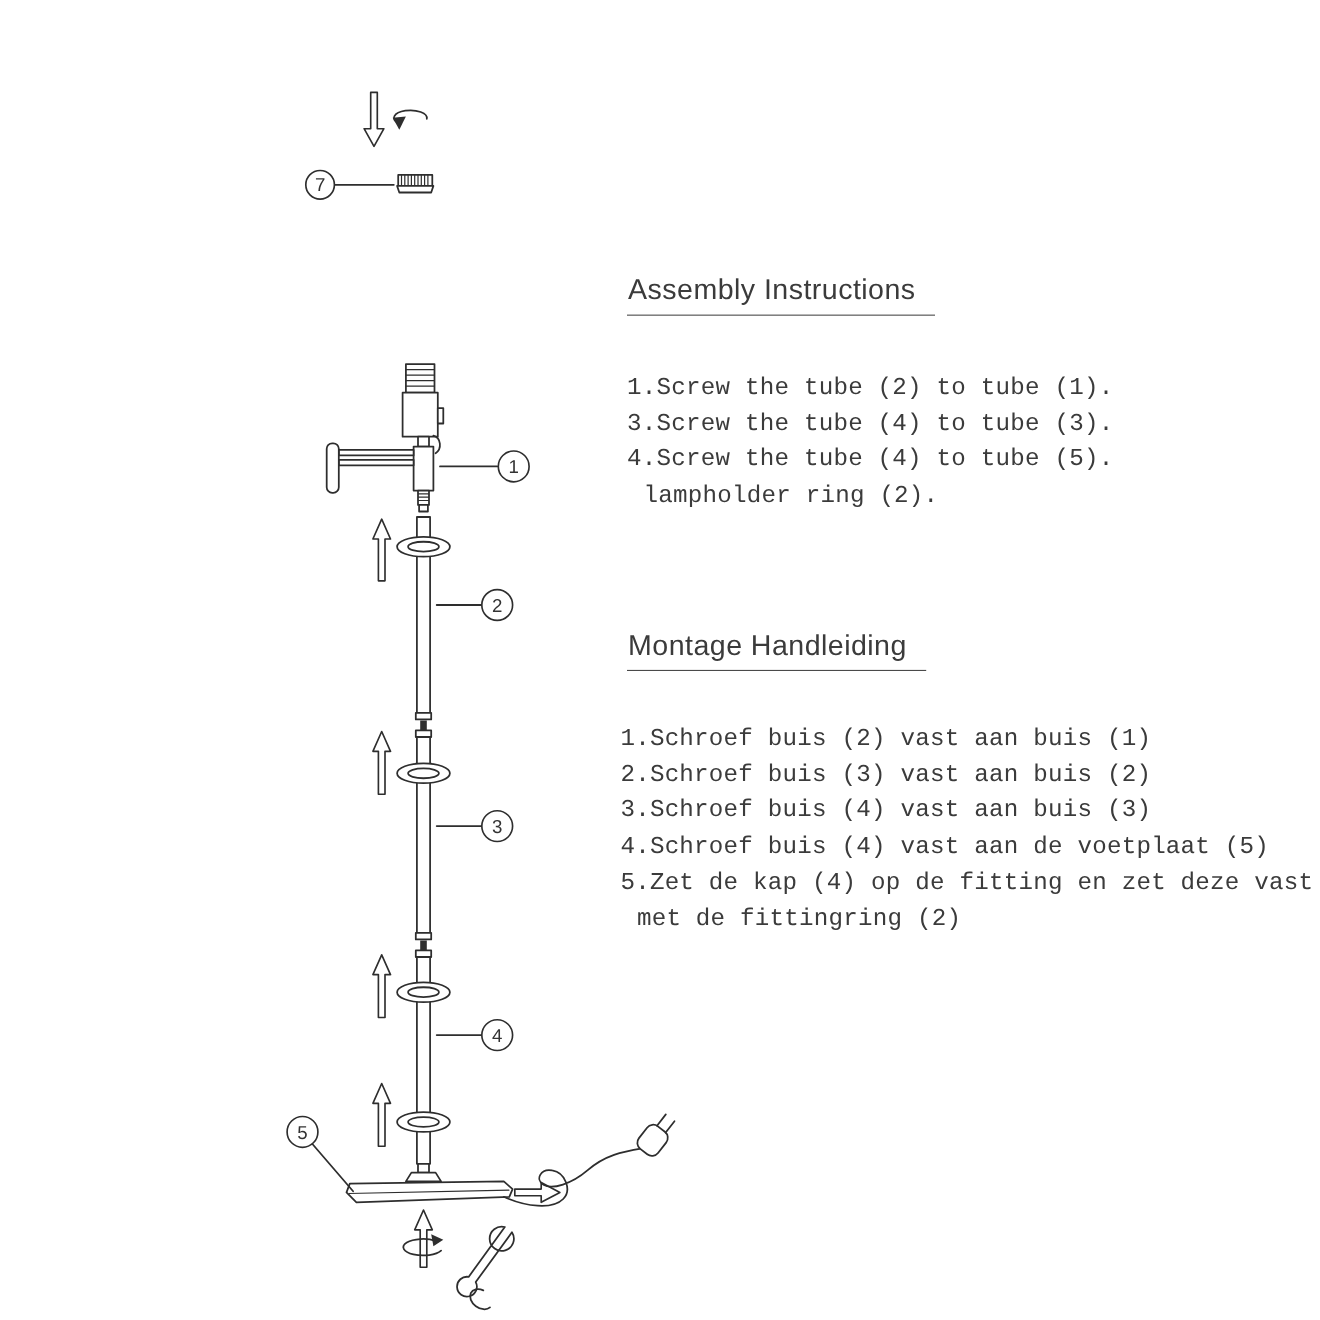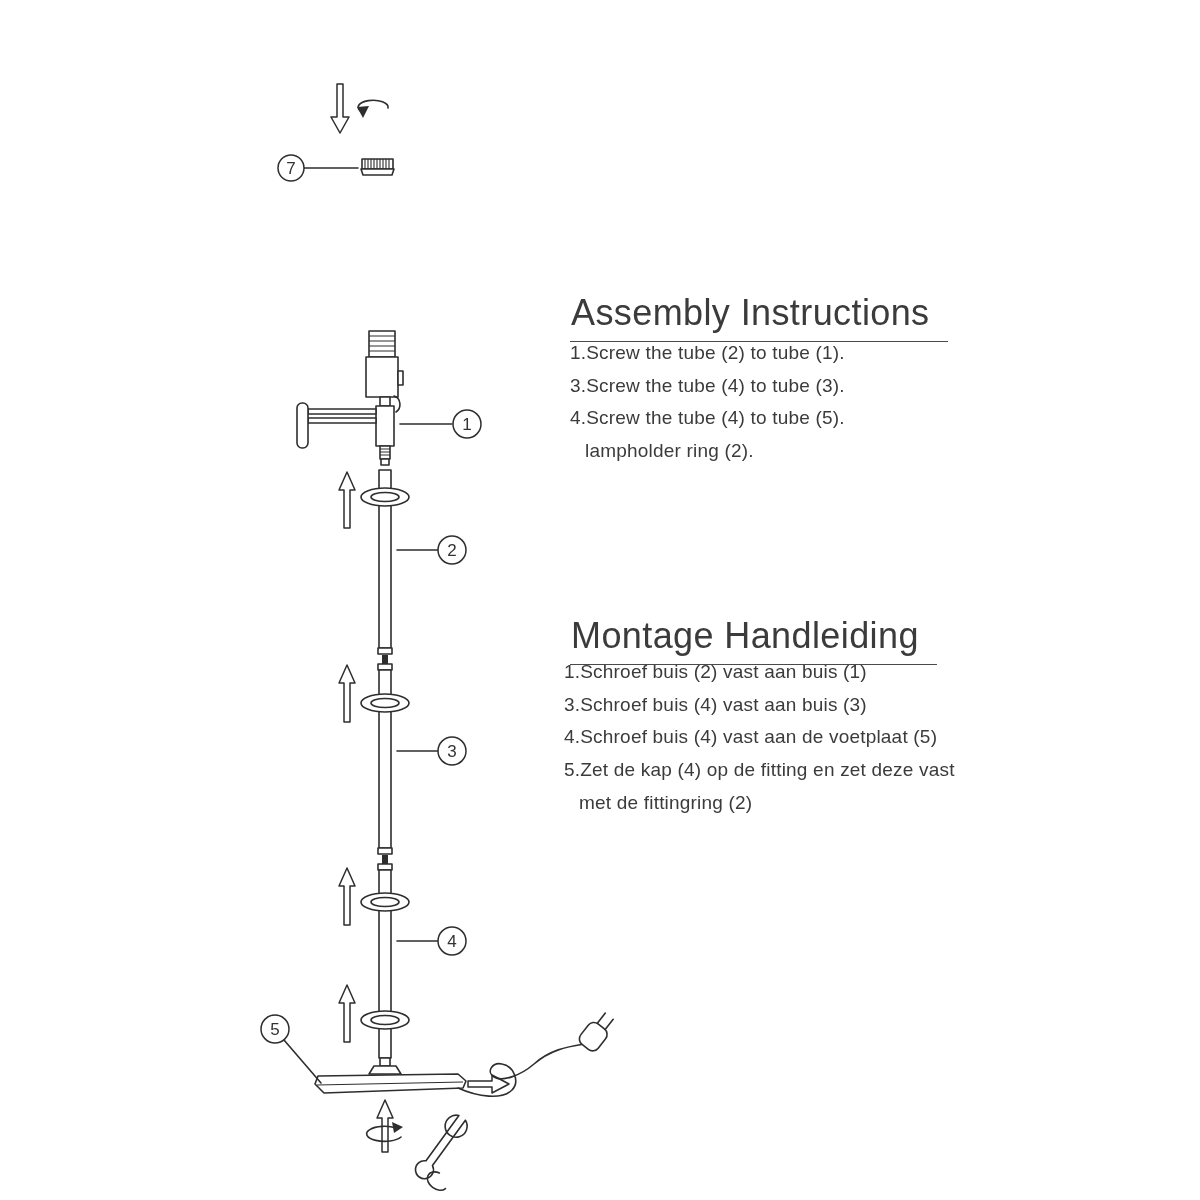--- a/index.html
+++ b/index.html
@@ -6,24 +6,24 @@
   .page{position:relative;width:1200px;height:1200px;background:#ffffff;overflow:hidden;
         font-family:"Liberation Sans",sans-serif;color:#3b3b3b;}
   svg{position:absolute;left:0;top:0;}
   .ln{fill:none;stroke:#2e2e2e;stroke-width:1.6;stroke-linecap:round;}
   .thin{fill:none;stroke:#2e2e2e;stroke-width:1.1;}
   .part{fill:#ffffff;stroke:#2e2e2e;stroke-width:1.6;stroke-linejoin:round;}
   .hollow{fill:#ffffff;stroke:#2e2e2e;stroke-width:1.5;stroke-linejoin:round;}
   .dark{fill:#2e2e2e;stroke:none;}
   .callout-circle{fill:#ffffff;stroke:#2e2e2e;stroke-width:1.5;}
   .callout-text{font-family:"Liberation Sans",sans-serif;font-size:17px;fill:#333333;text-anchor:middle;}
-  .title{position:absolute;font-size:36px;letter-spacing:0.4px;color:#3b3b3b;
-         border-bottom:1.6px solid #4a4a4a;padding:0 18px 7px 1px;white-space:nowrap;margin-top:44px;}
+  .title{position:absolute;font-size:26px;letter-spacing:0.4px;color:#3b3b3b;
+         border-bottom:1.6px solid #4a4a4a;padding:0 18px 7px 1px;white-space:nowrap;}
   .lines{position:absolute;}
-  .line{font-size:19px;line-height:32.7px;white-space:nowrap;letter-spacing:0.2px;}
+  .line{font-size:22px;line-height:32.7px;white-space:nowrap;letter-spacing:0.2px;font-family:Liberation Mono, monospace;}
   .line.cont{padding-left:15px;}
   #en-title{left:570px;top:248px;}
   #en-lines{left:570px;top:337px;}
   #nl-title{left:570px;top:571px;}
   #nl-lines{left:564px;top:656px;}
 </style>
 </head>
 <body>
 
 <div class="page">
@@ -159,19 +159,20 @@
   <div class="lines" id="en-lines">
     <div class="line">1.Screw the tube (2) to tube (1).</div>
     <div class="line">3.Screw the tube (4) to tube (3).</div>
     <div class="line">4.Screw the tube (4) to tube (5).</div>
     <div class="line cont">lampholder ring (2).</div>
   </div>
 
   <div class="title" id="nl-title">Montage Handleiding</div>
   <div class="lines" id="nl-lines">
     <div class="line">1.Schroef buis (2) vast aan buis (1)</div>
+    <div class="line">2.Schroef buis (3) vast aan buis (2)</div>
     <div class="line">3.Schroef buis (4) vast aan buis (3)</div>
     <div class="line">4.Schroef buis (4) vast aan de voetplaat (5)</div>
     <div class="line">5.Zet de kap (4) op de fitting en zet deze vast</div>
     <div class="line cont">met de fittingring (2)</div>
   </div>
 
 </div>
 
 </body></html>

